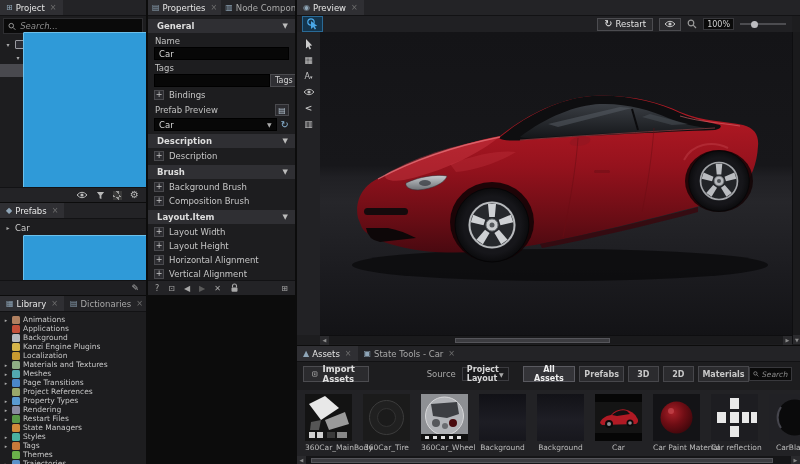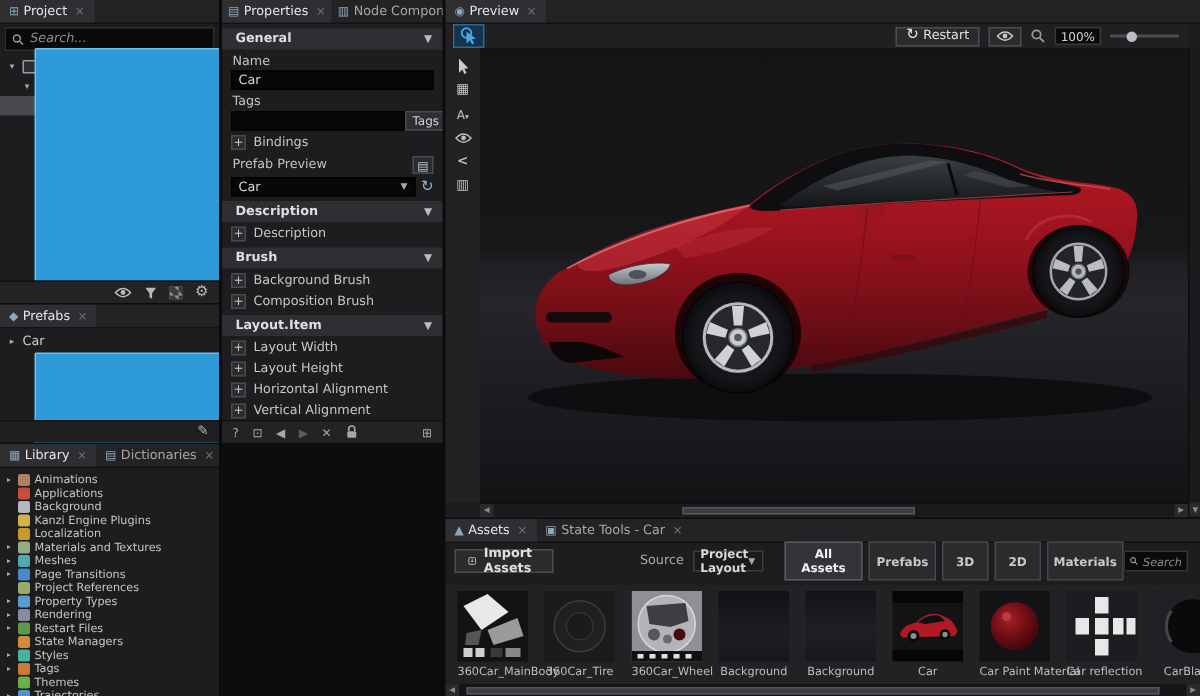--- a/index.html
+++ b/index.html
@@ -83,21 +83,21 @@
 .hscroll .sb-thumb { position:absolute; left:135px; width:155px; height:5px; top:2px; background:#3c3c40; border:1px solid #55555a; }
 .vscroll { position:absolute; right:0; top:32px; width:8px; height:312px; background:#1a1a1c; border-left:1px solid #0e0e10; }
 .vscroll .sb-btn { position:absolute; bottom:0; width:8px; }
 
 
 .as-toolbar { height:24px; display:flex; align-items:center; background:#1d1d1f; }
 .import-btn { margin-left:6px; height:16px; border:1px solid #4c4c50; background:#2b2b2e; display:flex; gap:5px; align-items:center; padding:0 8px; color:#e0e0e0; font-size:8.5px; font-weight:bold; }
 .src-label { margin-left:58px; color:#a8a8a8; font-size:8.5px;text-align:right; }
 .src-dd { margin-left:6px; width:60px; height:14px; background:#1b1b1d; border:1px solid #3c3c40; display:flex; align-items:center; justify-content:space-between; padding:0 4px; color:#d8d8d8; font-size:8px; font-weight:bold; }
 .filters { display:flex; gap:4px; margin-left:14px; }
-.fbtn { height:26px; min-width:31px; padding:0 6px; background:#2b2b2e; border:1px solid #47474b; color:#c8c8c8; font-size:8px; font-weight:bold; display:flex; align-items:center; justify-content:center; font-family:inherit; }
+.fbtn { height:16px; min-width:31px; padding:0 6px; background:#2b2b2e; border:1px solid #47474b; color:#c8c8c8; font-size:8px; font-weight:bold; display:flex; align-items:center; justify-content:center; font-family:inherit; }
 .fbtn.active { background:#343438; color:#f0f0f0; border-color:#5a5a60; }
 .as-search { margin-left:auto; margin-right:8px; width:68px; height:14px; background:#0a0a0a; border:1px solid #38383c; display:flex; align-items:center; gap:3px; padding:0 3px; }
 .as-search input { width:100%; background:transparent; border:none; outline:none; color:#cccccc; font-style:italic; font-size:7.5px; font-family:inherit; }
 .as-search input::placeholder { color:#8c8c8c; font-style:italic; }
 .thumbs { display:flex; gap:11px; padding-left:8px; margin-top:4px; background:#222225; padding-top:4px; padding-bottom:2px; height:66px; }
 .asset { width:47px; flex:none; }
 .thumb { width:47px; height:47px; background:#151518; }
 .aname { margin-top:2px; font-size:7.5px; color:#bcbcbc; text-align:center; white-space:nowrap; }
 .as-scroll { position:absolute; bottom:0; left:0; right:0; height:8px; background:#151517; display:flex; align-items:center; }
 .as-scroll .sb-btn { width:9px; height:8px; background:#2a2a2d; color:#8a8a8a; font-size:5px; display:flex; align-items:center; justify-content:center; flex:none; }

